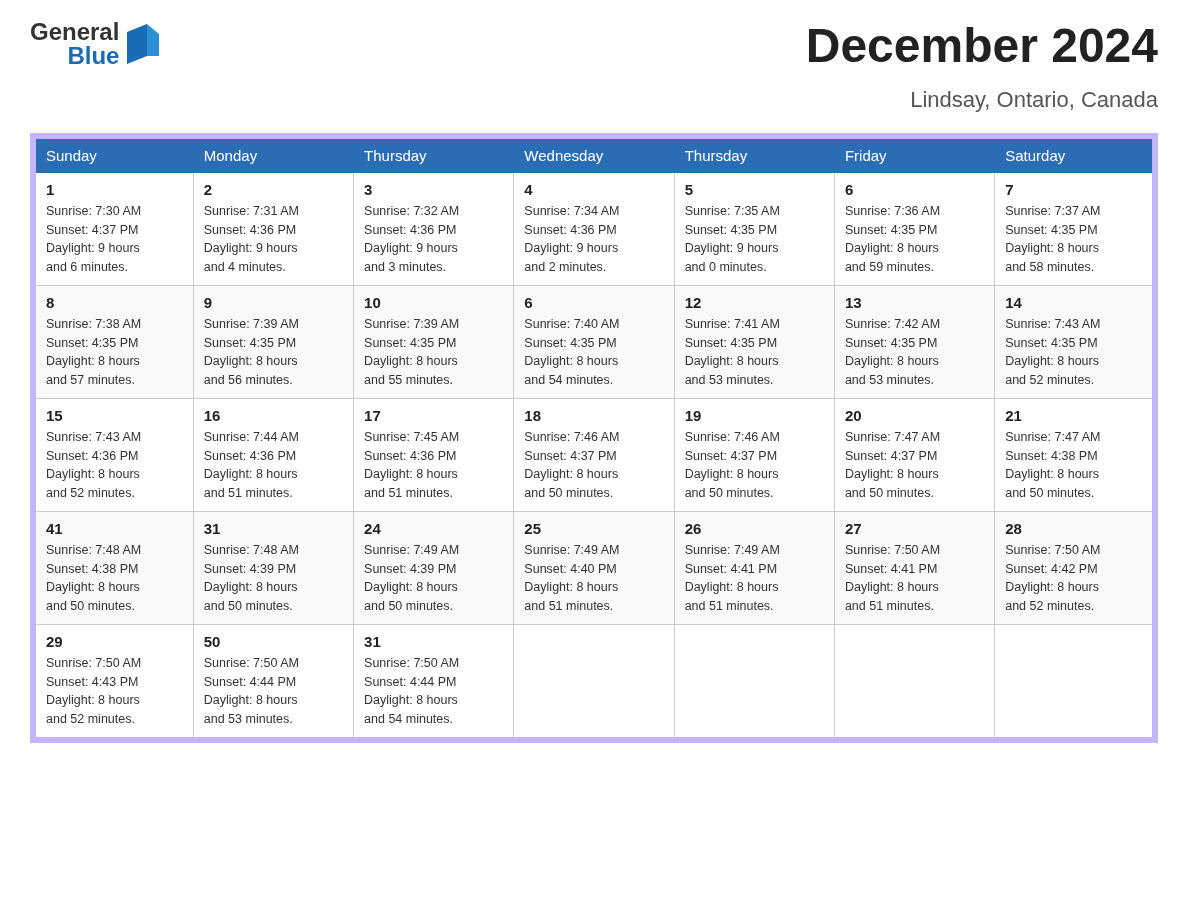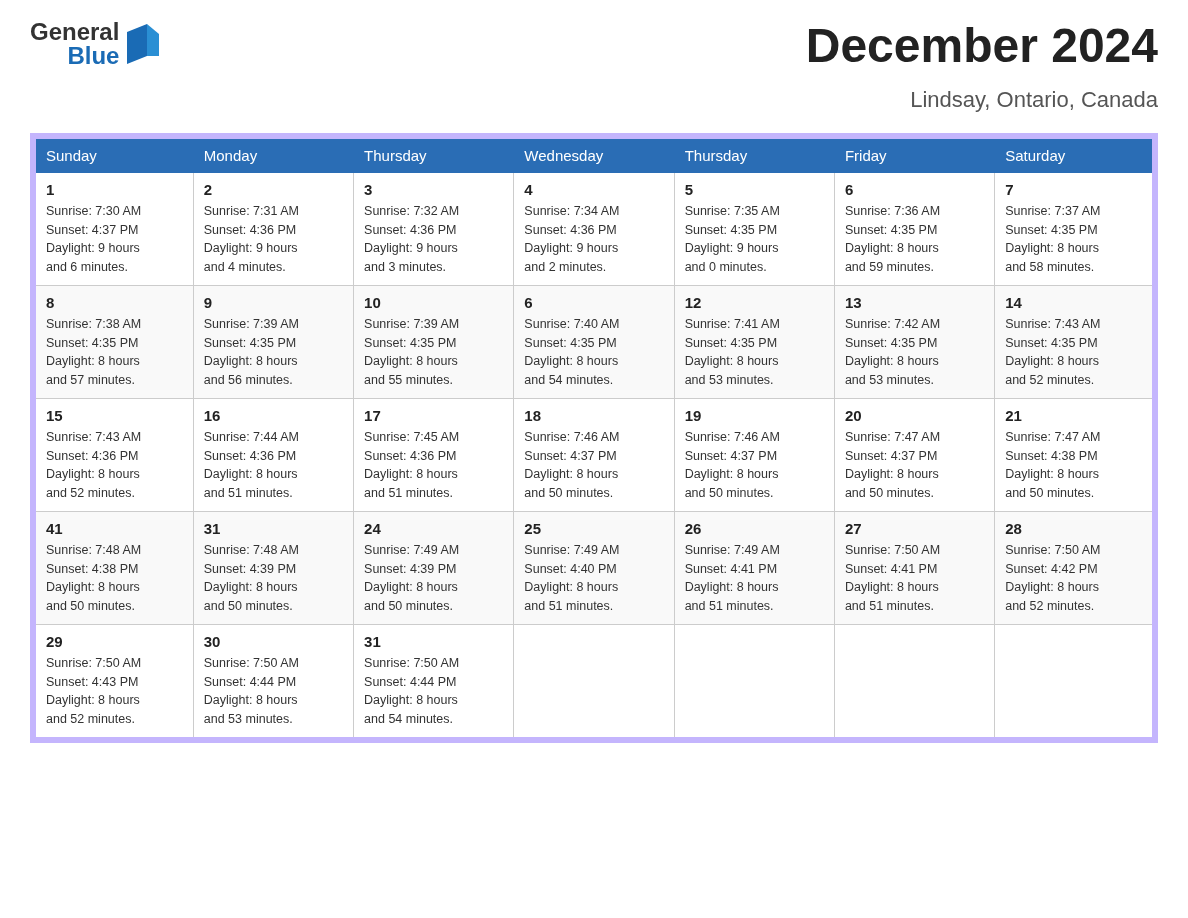--- a/index.html
+++ b/index.html
@@ -231,21 +231,21 @@
         <div class="day-number">28</div>
         <div class="day-info">Sunrise: 7:50 AM<br>Sunset: 4:42 PM<br>Daylight: 8 hours<br>and 52 minutes.</div>
       </td>
       </tr>
       <tr>
         <td>
         <div class="day-number">29</div>
         <div class="day-info">Sunrise: 7:50 AM<br>Sunset: 4:43 PM<br>Daylight: 8 hours<br>and 52 minutes.</div>
       </td>
         <td>
-        <div class="day-number">30</div>
+        <div class="day-number">50</div>
         <div class="day-info">Sunrise: 7:50 AM<br>Sunset: 4:44 PM<br>Daylight: 8 hours<br>and 53 minutes.</div>
       </td>
         <td>
         <div class="day-number">31</div>
         <div class="day-info">Sunrise: 7:50 AM<br>Sunset: 4:44 PM<br>Daylight: 8 hours<br>and 54 minutes.</div>
       </td>
         <td class="empty-cell"></td>
         <td class="empty-cell"></td>
         <td class="empty-cell"></td>
         <td class="empty-cell"></td>

